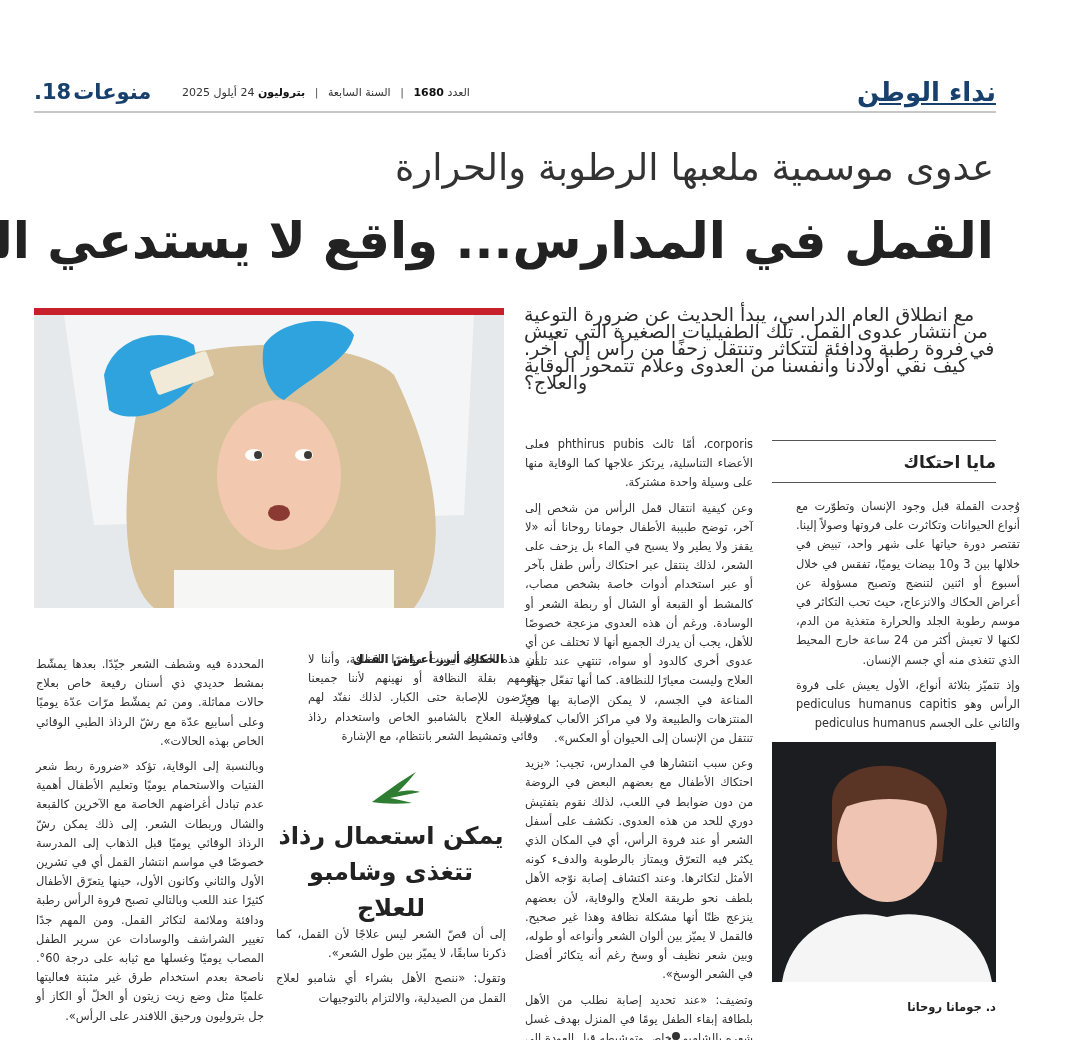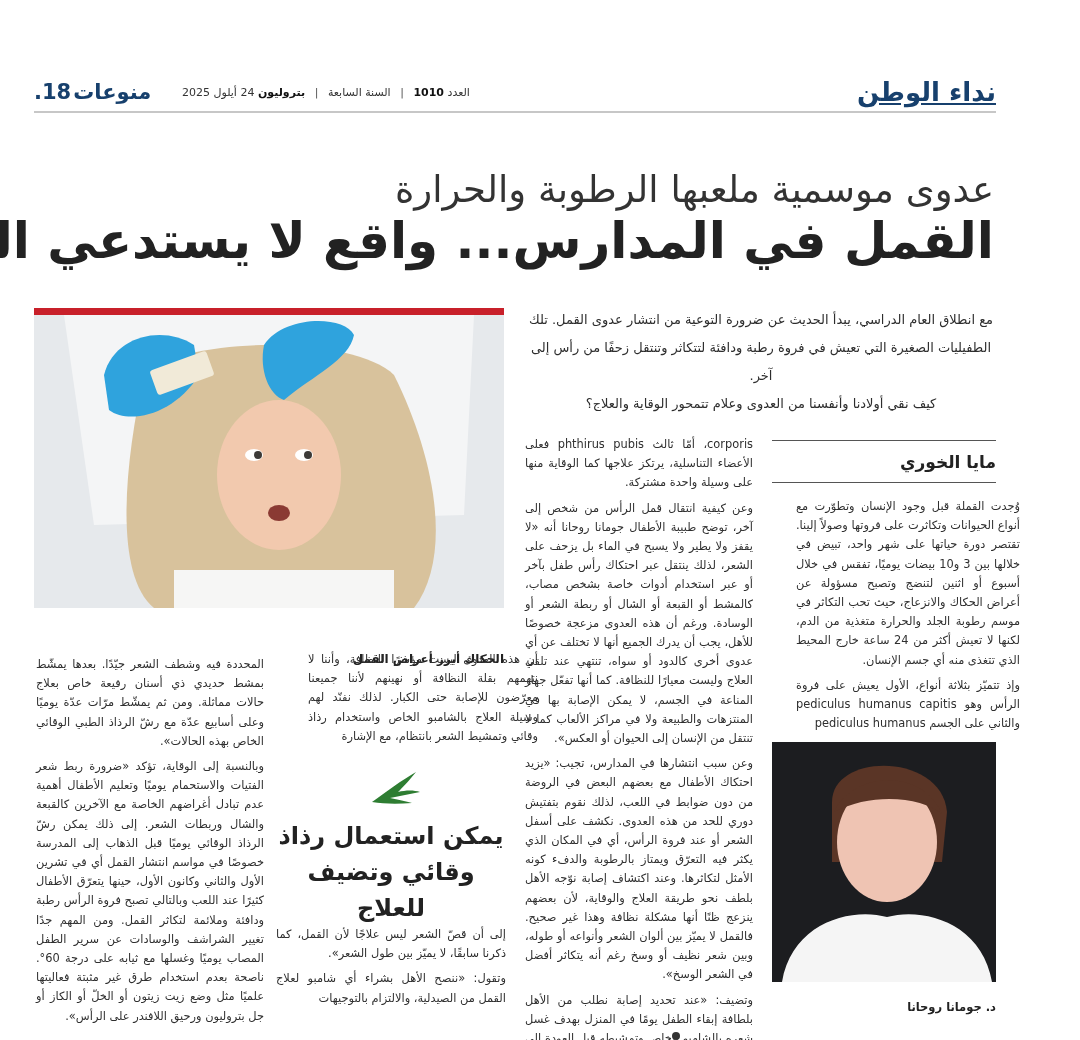--- a/index.html
+++ b/index.html
@@ -19,25 +19,25 @@
       direction: ltr;
     }
     .section-title { font-family: "DejaVu Sans", sans-serif; font-weight: bold; font-size: 21px; color: #17406d; direction: rtl; display:flex; gap:2px; }
     .issue-info { position: absolute; left: 148px; font-size: 11px; color: #333; direction: rtl; white-space: nowrap; }
     .issue-info b { font-weight: bold; color: #111; }
     .issue-info .sep { margin: 0 6px; color: #555; }
     .logo { display: flex; align-items: flex-end; direction: rtl; font-weight: bold; font-size: 26px; color: #17406d; letter-spacing: -1px; text-decoration: underline; }
     .rule { position: absolute; left: 34px; top: 111px; width: 962px; height: 2px; background: #c7c7c7; }
 
     
-    .kicker { position: absolute; right: 86px; top: 146px; font-size: 37px; color: #333; direction: rtl; font-weight: normal; white-space: nowrap; margin-top: 22px; }
+    .kicker { position: absolute; right: 86px; top: 146px; font-size: 37px; color: #333; direction: rtl; font-weight: normal; white-space: nowrap; }
     .headline { position: absolute; right: 86px; top: 212px; font-size: 50px; font-weight: bold; color: #222; direction: rtl; white-space: nowrap; letter-spacing: -0.5px; }
 
     
-    .intro { position: absolute; left: 524px; top: 306px; width: 474px; direction: rtl; font-size: 13px; line-height: 28px; color: #2d2d2d; text-align: center; }
+    .intro { position: absolute; left: 524px; top: 306px; width: 474px; direction: rtl; font-size: 19px; line-height: 17px; color: #2d2d2d; text-align: left; }
 
     
     .red-bar { position: absolute; left: 34px; top: 308px; width: 470px; height: 7px; background: #c8202a; }
     .photo-main { position: absolute; left: 34px; top: 315px; width: 470px; height: 293px; background: linear-gradient(180deg, #e9ecef 0%, #dfe3e6 60%, #e8e8e6 100%); overflow: hidden; }
     .photo-caption { position: absolute; left: 34px; top: 612px; width: 470px; direction: rtl; text-align: right; font-size: 12px; font-weight: bold; color: #222; margin-top: 40px; }
 
     
     .col { position: absolute; direction: rtl; text-align: justify; font-size: 11.4px; line-height: 19.2px; color: #2f2f2f; }
     .col p { margin-bottom: 6px; }
     .col1 { left: 796px; top: 497px; width: 224px; }
@@ -62,21 +62,21 @@
 
 <div class="page">
 
   <div class="masthead">
     <div class="section-title">
       <span>منوعات</span>
       <span>18.</span>
     </div>
     <div class="issue-info">
       <span>العدد</span>
-      <b>1010</b>
+      <b>1680</b>
       <span class="sep">|</span>
       <span>السنة السابعة</span>
       <span class="sep">|</span>
       <b>بتروليون</b>
       <span>24 أيلول 2025</span>
     </div>
     <div class="logo">
       <span>نداء الوطن</span>
     </div>
   </div>
@@ -104,21 +104,21 @@
       <ellipse cx="245" cy="198" rx="11" ry="8" fill="#8a3a33"></ellipse>
       <rect x="140" y="255" width="220" height="38" fill="#f6f6f5"></rect>
       <path d="M70 60 C 80 20, 130 10, 160 30 L 165 60 C 140 100, 95 110, 75 95 Z" fill="#2fa3dd"></path>
       <rect x="118" y="45" width="60" height="26" rx="3" fill="#f1ead8" transform="rotate(-20 148 58)"></rect>
       <path d="M230 30 C 250 0, 310 0, 320 20 C 315 45, 280 60, 250 85 C 235 80, 225 55, 230 30 Z" fill="#2fa3dd"></path>
     </svg>
   </div>
   <div class="photo-caption">الحكاك أبرز أعراض القمل</div>
 
   <div class="byline-top"></div>
-  <div class="byline">مايا الخوري</div>
+  <div class="byline">مايا احتكاك</div>
   <div class="byline-bottom"></div>
 
   <div class="col col1">
     <p>وُجدت القملة قبل وجود الإنسان وتطوّرت مع أنواع الحيوانات وتكاثرت على فروتها وصولاً إلينا. تقتصر دورة حياتها على شهر واحد، تبيض في خلالها بين 3 و10 بيضات يوميًا، تفقس في خلال أسبوع أو اثنين لتنضج وتصبح مسؤولة عن أعراض الحكاك والانزعاج، حيث تحب التكاثر في موسم رطوبة الجلد والحرارة متغذية من الدم، لكنها لا تعيش أكثر من 24 ساعة خارج المحيط الذي تتغذى منه أي جسم الإنسان.</p>
     <p>وإذ تتميّز بثلاثة أنواع، الأول يعيش على فروة الرأس وهو pediculus humanus capitis والثاني على الجسم pediculus humanus</p>
   </div>
 
   <div class="portrait">
     <svg width="224" height="240" viewBox="0 0 224 240">
       <rect width="224" height="240" fill="#1c1d20"></rect>
@@ -137,21 +137,21 @@
     <p>وتضيف: «عند تحديد إصابة نطلب من الأهل بلطافة إبقاء الطفل يومًا في المنزل بهدف غسل شعره بالشامبو الخاص وتمشيطه قبل العودة إلى الصف. ومن المهمّ جدًا أن يفهموا</p>
   </div>
 
   <div class="col col3">
     <p>أن هذه العدوى ليست مؤشرًا للنظافة، وأننا لا نتهمهم بقلة النظافة أو نهينهم لأننا جميعنا معرّضون للإصابة حتى الكبار. لذلك نفنّد لهم وسيلة العلاج بالشامبو الخاص واستخدام رذاذ وقائي وتمشيط الشعر بانتظام، مع الإشارة</p>
   </div>
 
   <svg class="pull-cedar" viewBox="0 0 56 36">
     <path d="M4 32 C 18 22, 34 10, 48 2 C 40 12, 34 18, 30 22 C 38 20, 46 20, 52 22 C 42 24, 32 26, 22 28 C 30 30, 38 31, 44 33 C 30 34, 16 34, 4 32 Z" fill="#2e7d32"></path>
   </svg>
-  <div class="pull-quote">يمكن استعمال رذاذ وقائي وتضيف للعلاج</div>
+  <div class="pull-quote">يمكن استعمال رذاذ تتغذى وشامبو للعلاج</div>
 
   <div class="col col3b">
     <p>إلى أن قصّ الشعر ليس علاجًا لأن القمل، كما ذكرنا سابقًا، لا يميّز بين طول الشعر».</p>
     <p>وتقول: «ننصح الأهل بشراء أي شامبو لعلاج القمل من الصيدلية، والالتزام بالتوجيهات</p>
   </div>
 
   <div class="col col4">
     <p>المحددة فيه وشطف الشعر جيّدًا. بعدها يمشّط بمشط حديدي ذي أسنان رفيعة خاص بعلاج حالات مماثلة. ومن ثم يمشّط مرّات عدّة يوميًا وعلى أسابيع عدّة مع رشّ الرذاذ الطبي الوقائي الخاص بهذه الحالات».</p>
     <p>وبالنسبة إلى الوقاية، تؤكد «ضرورة ربط شعر الفتيات والاستحمام يوميًا وتعليم الأطفال أهمية عدم تبادل أغراضهم الخاصة مع الآخرين كالقبعة والشال وربطات الشعر. إلى ذلك يمكن رشّ الرذاذ الوقائي يوميًا قبل الذهاب إلى المدرسة خصوصًا في مواسم انتشار القمل أي في تشرين الأول والثاني وكانون الأول، حينها يتعرّق الأطفال كثيرًا عند اللعب وبالتالي تصبح فروة الرأس رطبة ودافئة وملائمة لتكاثر القمل. ومن المهم جدًا تغيير الشراشف والوسادات عن سرير الطفل المصاب يوميًا وغسلها مع ثيابه على درجة 60°. ناصحة بعدم استخدام طرق غير مثبتة فعاليتها علميًا مثل وضع زيت زيتون أو الخلّ أو الكاز أو جل بتروليون ورحيق اللافندر على الرأس».</p>
   </div>

